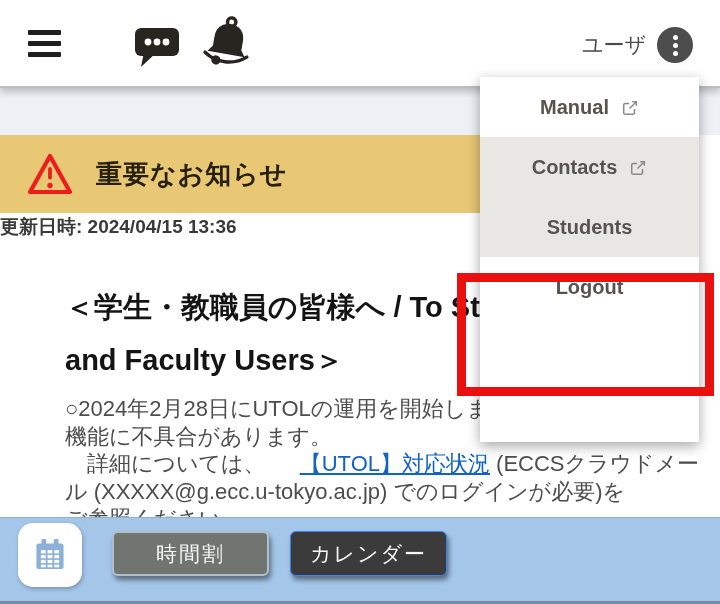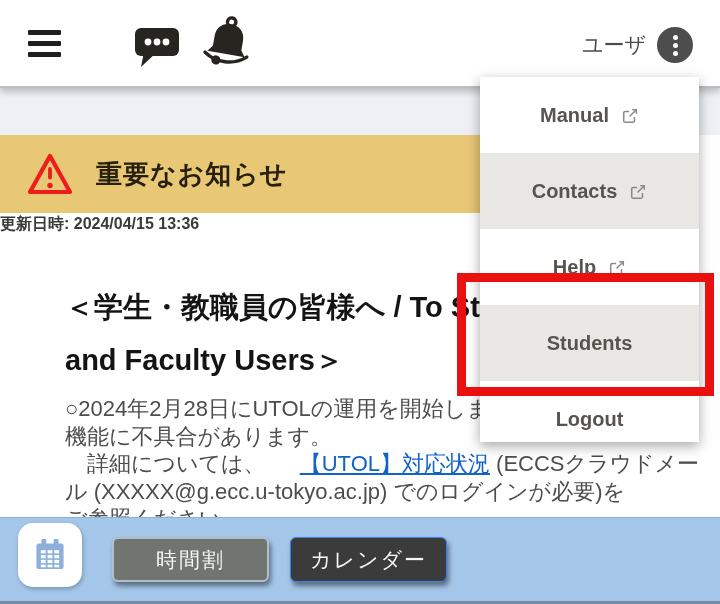--- a/index.html
+++ b/index.html
@@ -22,51 +22,51 @@
   .kebab i { width:5px; height:5px; border-radius:50%; background:#ffffff; }
 
   
   .subband { position:absolute; left:0; top:88px; width:720px; height:47px;
              background:var(--band-blue,#edf1f6); z-index:1; }
   .banner { position:absolute; left:0; top:135px; width:572px; height:78px;
             background:var(--banner-yellow,#e8c775); display:flex; align-items:center;
             padding-left:26px; z-index:1; }
   .banner-title { font-size:26px; font-weight:bold; color:#27200f; margin-left:22px; letter-spacing:1px; }
 
-  .updated { position:absolute; left:0; top:214px; font-size:16px; font-weight:bold; color:#3a3a3a; z-index:1; }
+  .updated { position:absolute; left:0; top:214px; font-size:19px; font-weight:bold; color:#3a3a3a; z-index:1; }
 
   
   .article { position:absolute; left:65px; top:281px; width:655px; z-index:1; }
   .article h1 { font-size:29px; line-height:53px; font-weight:bold; color:#141414; white-space:nowrap; }
   .bodytext { margin-top:8px; font-size:22px; line-height:27.6px; color:#4d4d4d; white-space:nowrap; }
   .bodytext .row { white-space:nowrap; }
   a.inline-link { color:var(--link-blue,#1263c8); text-decoration:underline; cursor:pointer;margin-left:28px; }
   .note-bold { font-weight:bold; color:#2b2b2b; }
   .note-red  { font-weight:bold; color:var(--note-red,#d43c2a); }
 
   
   .dropdown { position:absolute; left:480px; top:77px; width:219px; height:365px;
               background:#ffffff; box-shadow:0 4px 12px rgba(0,0,0,.35); z-index:10; }
-  .menu-item { height:76px; display:flex; align-items:center; justify-content:center; gap:12px;
+  .menu-item { height:60px; display:flex; align-items:center; justify-content:center; gap:12px;
                font-size:20px; font-weight:bold; color:var(--menu-gray,#57534e); cursor:pointer; }
   .menu-item.shaded { background:var(--shade-gray,#e9e7e3); }
   .ext-icon { display:inline-flex; margin-top:2px; }
 
   
   .red-box { position:absolute; left:457px; top:273px; width:257px; height:123px;
              border:9px solid var(--accent-red,#ea1010); z-index:20; pointer-events:none; }
 
   
   .bottombar { position:absolute; left:0; top:517px; width:720px; height:87px;
                background:var(--footer-blue,#a4c6e9); border-top:1px solid #8fb0d6;
                border-bottom:3px solid rgba(60,70,80,.45); z-index:30; }
   .cal-btn { position:absolute; left:18px; top:5px; width:64px; height:64px; border-radius:15px;
              background:#ffffff; display:flex; align-items:center; justify-content:center;
              box-shadow:1px 2px 4px rgba(0,0,0,.25); cursor:pointer; }
-  .bar-btn { position:absolute; top:19px; width:157px; height:45px; border-radius:6px;
+  .bar-btn { position:absolute; top:13px; width:157px; height:45px; border-radius:6px;
              display:flex; align-items:center; justify-content:center;
              font-size:21px; color:#f5f5f5; letter-spacing:2px;
              box-shadow:2px 4px 5px rgba(0,0,0,.45); cursor:pointer; }
   .btn-timetable { left:112px; background:var(--btn-gray,#70756f); border:2px solid #b2bfca; }
   .btn-calendar  { left:290px; background:var(--btn-dark,#3b3b3b); border:1px solid #3b82f6; }
 </style>
 </head>
 <body>
 
 <div class="screen">
@@ -148,30 +148,20 @@
     <div class="menu-item shaded">
       <span>Contacts</span>
       <span class="ext-icon">
         <svg width="18" height="18" viewBox="0 0 20 20" fill="none" stroke="#8a8a8a" stroke-width="1.7">
           <path d="M9 5H4.8A1.8 1.8 0 0 0 3 6.8v8.4A1.8 1.8 0 0 0 4.8 17h8.4a1.8 1.8 0 0 0 1.8-1.8V11"></path>
           <path d="M12.5 3H17v4.5"></path>
             <path d="M17 3l-7.5 7.5"></path>
         </svg>
       </span>
     </div>
-    <div class="menu-item">
-      <span>Help</span>
-      <span class="ext-icon">
-        <svg width="18" height="18" viewBox="0 0 20 20" fill="none" stroke="#8a8a8a" stroke-width="1.7">
-          <path d="M9 5H4.8A1.8 1.8 0 0 0 3 6.8v8.4A1.8 1.8 0 0 0 4.8 17h8.4a1.8 1.8 0 0 0 1.8-1.8V11"></path>
-          <path d="M12.5 3H17v4.5"></path>
-            <path d="M17 3l-7.5 7.5"></path>
-        </svg>
-      </span>
-    </div>
     <div class="menu-item shaded">
       <span>Students</span>
     </div>
     <div class="menu-item">
       <span>Logout</span>
     </div>
   </nav>
 
   <div class="red-box"></div>
 

